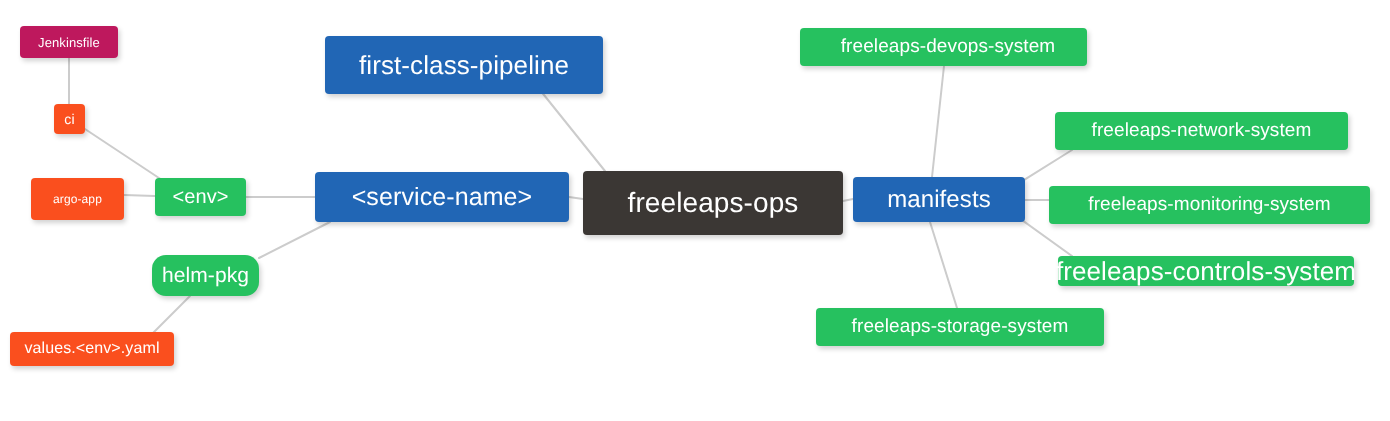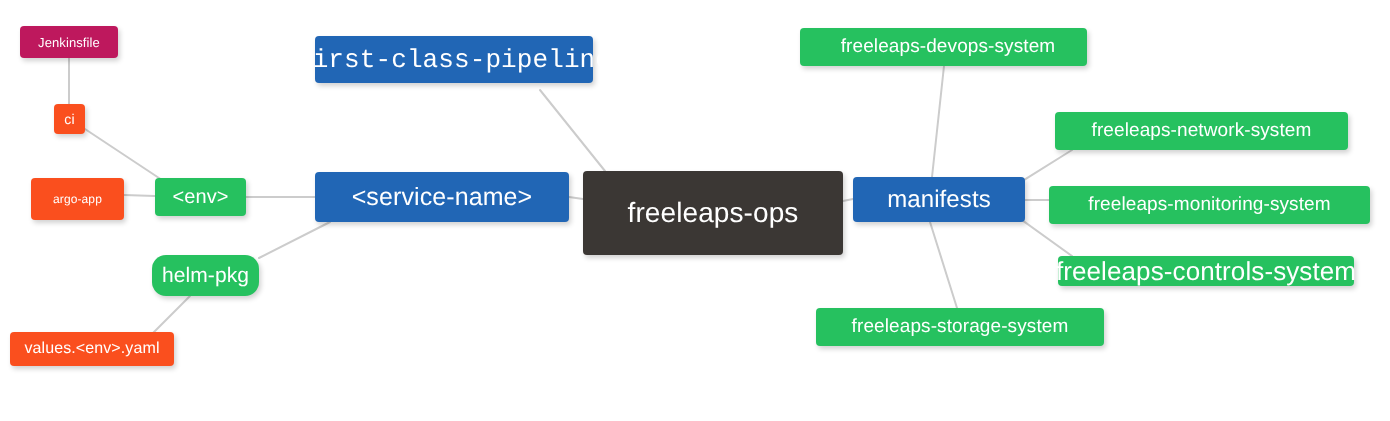--- a/index.html
+++ b/index.html
@@ -58,23 +58,23 @@
       <line x1="124" y1="195" x2="155" y2="196" stroke="#cccccc" stroke-width="2" stroke-linecap="round"></line>
       <line x1="259" y1="258" x2="330" y2="222" stroke="#cccccc" stroke-width="2" stroke-linecap="round"></line>
       <line x1="153" y1="333" x2="190" y2="296" stroke="#cccccc" stroke-width="2" stroke-linecap="round"></line>
       <line x1="932" y1="177" x2="944" y2="66" stroke="#cccccc" stroke-width="2" stroke-linecap="round"></line>
       <line x1="1008" y1="190" x2="1072" y2="150" stroke="#cccccc" stroke-width="2" stroke-linecap="round"></line>
       <line x1="1008" y1="200" x2="1049" y2="200" stroke="#cccccc" stroke-width="2" stroke-linecap="round"></line>
       <line x1="1008" y1="210" x2="1072" y2="256" stroke="#cccccc" stroke-width="2" stroke-linecap="round"></line>
       <line x1="930" y1="222" x2="957" y2="308" stroke="#cccccc" stroke-width="2" stroke-linecap="round"></line>
     </svg>
   <div id="nodes">
-      <div class="node n-root" style="left: 583px; top: 171px; width: 260px; height: 84px; font-size: 28px;">freeleaps-ops</div>
+      <div class="node n-root" style="left: 583px; top: 171px; width: 260px; height: 64px; font-size: 28px;">freeleaps-ops</div>
       <div class="node n-blue" style="left: 315px; top: 172px; width: 254px; height: 50px; font-size: 25px;">&lt;service-name&gt;</div>
-      <div class="node n-blue" style="left: 315px; top: 36px; width: 278px; height: 47px; font-size: 26px; font-family: Liberation Mono, monospace;">first-class-pipeline</div>
+      <div class="node n-blue" style="left: 325px; top: 36px; width: 278px; height: 58px; font-size: 26px;">first-class-pipeline</div>
       <div class="node n-blue" style="left: 853px; top: 177px; width: 172px; height: 45px; font-size: 24px; text-align: right;">manifests</div>
       <div class="node n-green" style="left: 155px; top: 178px; width: 91px; height: 38px; font-size: 20px;">&lt;env&gt;</div>
       <div class="node n-red" style="left: 54px; top: 104px; width: 31px; height: 30px; font-size: 14px;">ci</div>
       <div class="node n-orange" style="left: 20px; top: 26px; width: 98px; height: 32px; font-size: 13px;">Jenkinsfile</div>
       <div class="node n-red" style="left: 31px; top: 178px; width: 93px; height: 42px; font-size: 12px;">argo-app</div>
       <div class="node n-green" style="left: 152px; top: 255px; width: 107px; height: 41px; font-size: 21px; border-radius: 14px;">helm-pkg</div>
       <div class="node n-red" style="left: 10px; top: 332px; width: 164px; height: 34px; font-size: 16px;">values.&lt;env&gt;.yaml</div>
       <div class="node n-green" style="left: 800px; top: 28px; width: 287px; height: 38px; font-size: 19px; padding-left: 9px;">freeleaps-devops-system</div>
       <div class="node n-green" style="left: 1055px; top: 112px; width: 293px; height: 38px; font-size: 19px;">freeleaps-network-system</div>
       <div class="node n-green" style="left: 1049px; top: 186px; width: 321px; height: 38px; font-size: 19px;">freeleaps-monitoring-system</div>

